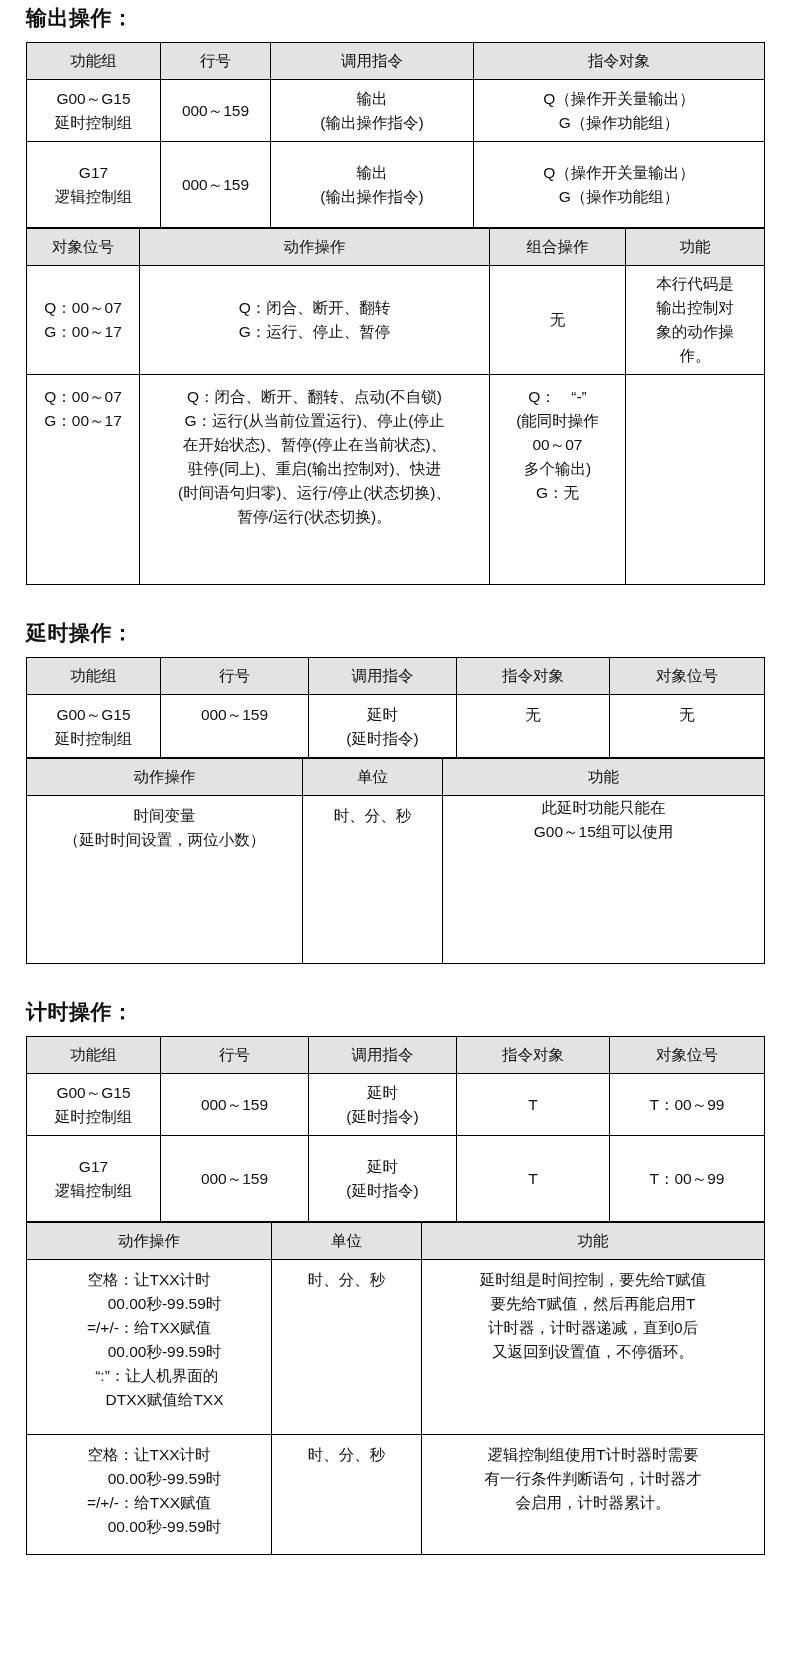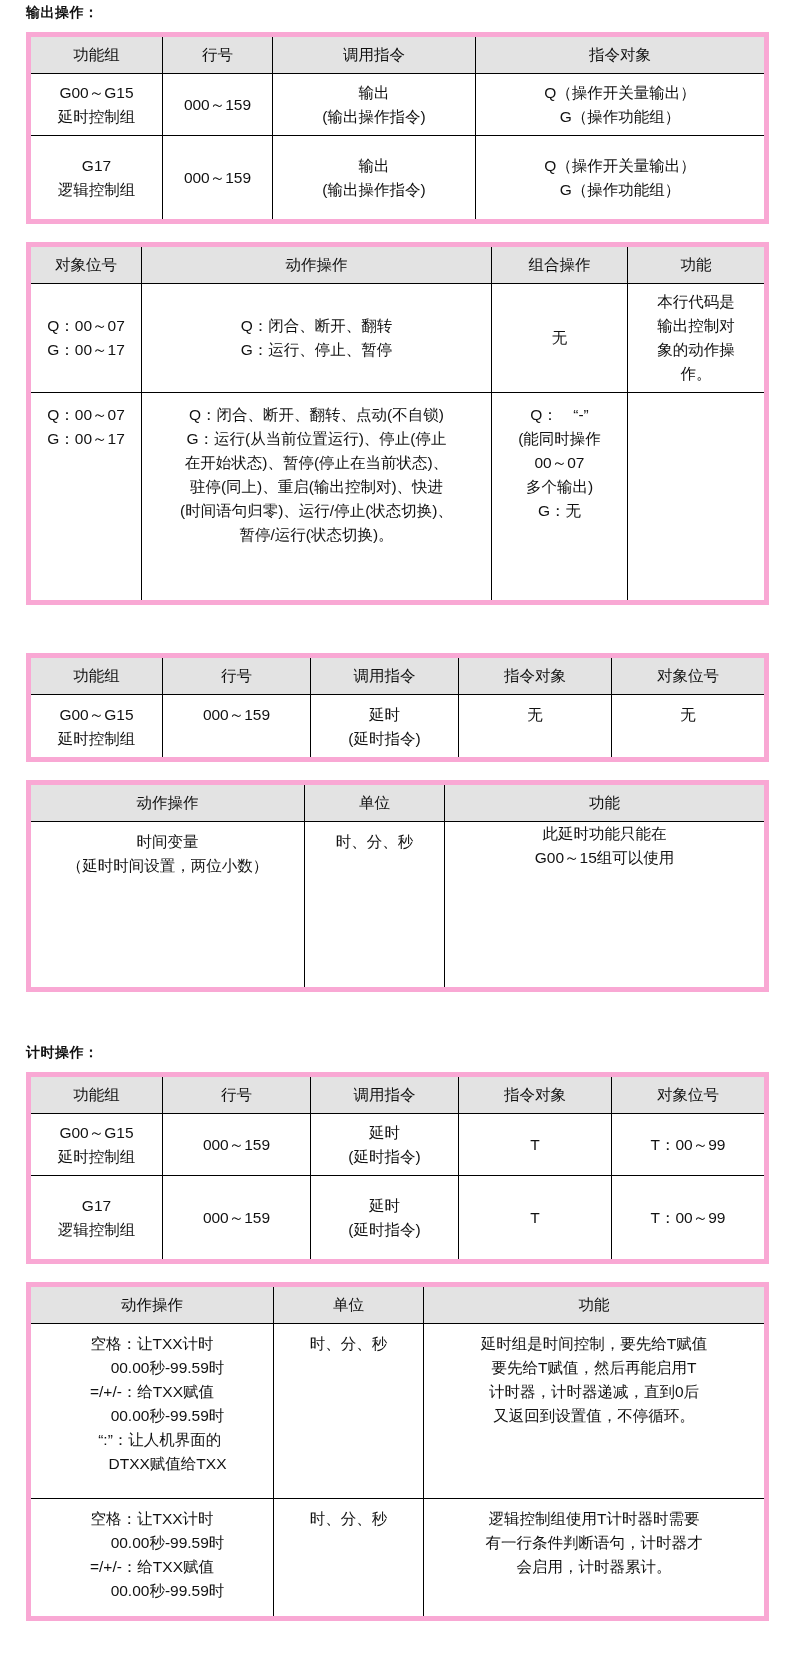--- a/index.html
+++ b/index.html
@@ -11,32 +11,32 @@
     width: 790px;
     font-family: "Liberation Sans", "DejaVu Sans", sans-serif;
     color: #111111;
   }
   .page {
     width: 790px;
     box-sizing: border-box;
     padding: 0 26px 24px 26px;
   }
   h2.section-title {
-    font-size: 14px;
+    font-size: 21px;
     font-weight: bold;
     margin: 0 0 10px 0;
     padding-top: 4px;
     letter-spacing: 0.5px;
   }
   table.grid {
     border-collapse: collapse;
     width: 738px;
     table-layout: fixed;
-    margin-bottom: 48px;
-    border: 5px solid #f9a8d4;
+    margin-bottom: 30px;
+    border: 1px solid #f9a8d4;
   }
   table.grid td, table.grid th {
     border: 1px solid #000;
     padding: 6px 4px;
     font-size: 15.5px;
     line-height: 1.55;
     text-align: center;
     vertical-align: middle;
     font-weight: normal;
   }
@@ -161,20 +161,21 @@
         <span class="line">(能同时操作</span>
         <span class="line">00～07</span>
         <span class="line">多个输出)</span>
         <span class="line">G：无</span>
       </td>
       <td></td>
     </tr>
   </tbody>
     </table>
 
+  <h2 class="section-title">延时操作：</h2>
 
   <table class="grid">
     <colgroup>
       <col style="width:134px">
         <col style="width:148px">
         <col style="width:148px">
         <col style="width:153px">
         <col style="width:155px">
     </colgroup>
     <tbody>

